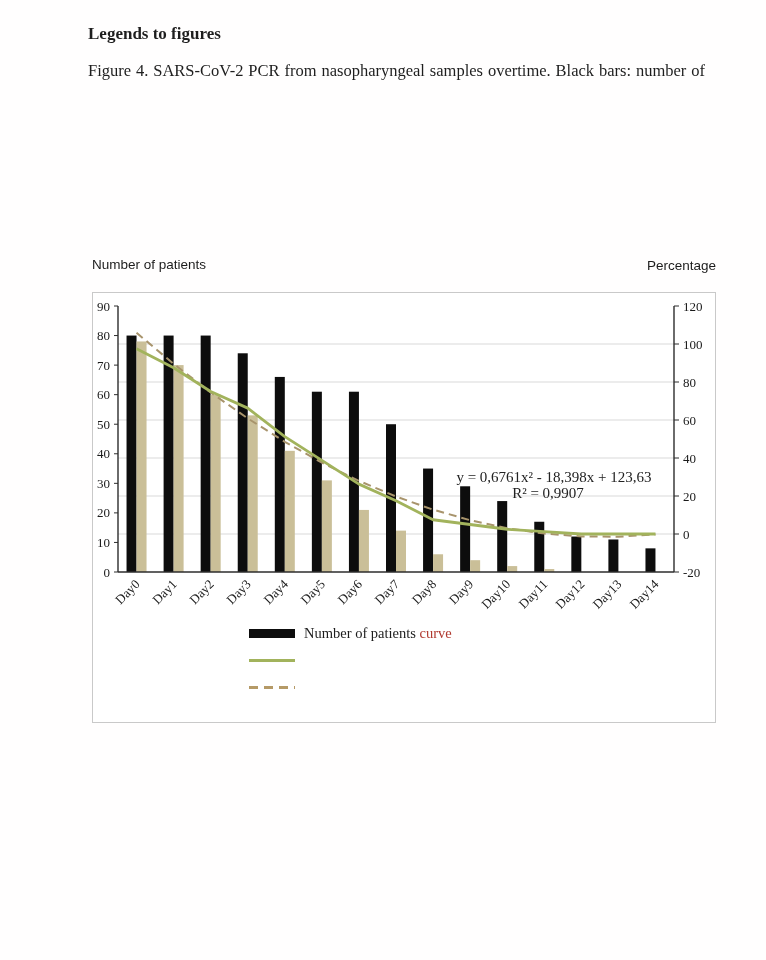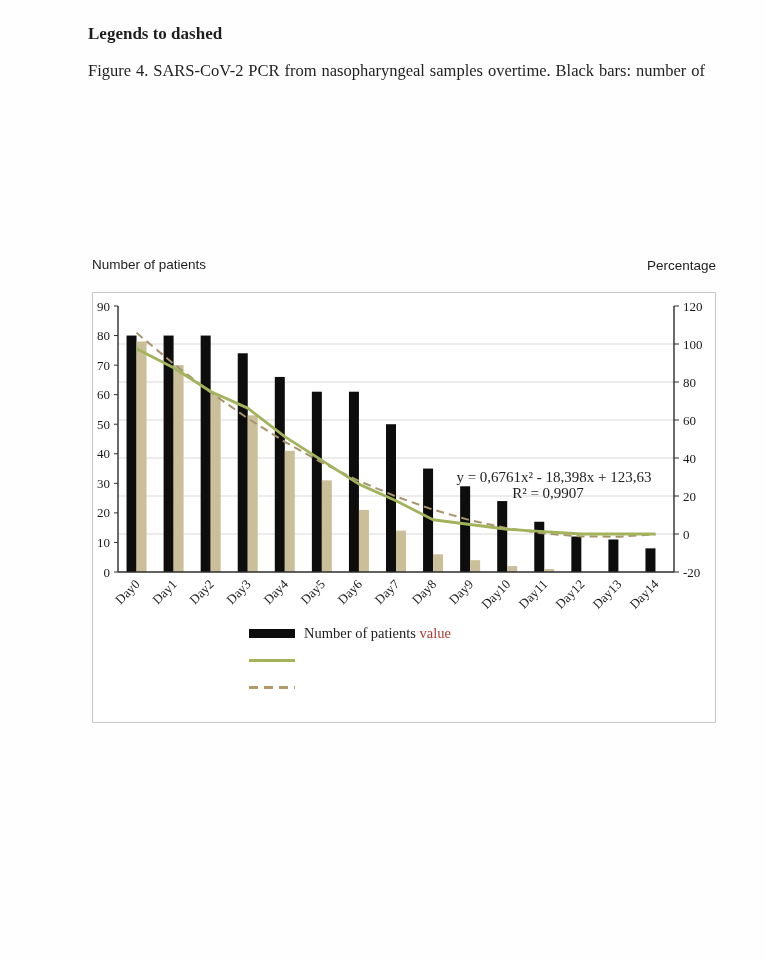--- a/index.html
+++ b/index.html
@@ -22,21 +22,21 @@
   .sw{flex:none;}
   .sw-bar{width:46px;height:9px;}
   .sw-line{width:46px;height:3px;}
   .sw-dash{width:46px;height:3px;}
 </style>
 </head>
 <body>
 
 <div class="page">
 
-  <div class="doc-heading">Legends to dashed</div>
+  <div class="doc-heading">Legends to figures</div>
 
   <div class="cap just" style="top:61px">Figure 4. SARS-CoV-2 PCR from nasopharyngeal samples overtime. Black bars: number of</div>
 
   <div class="axis-title" id="left-axis-title">Number of patients</div>
   <div class="axis-title" id="right-axis-title">Percentage</div>
 
   <div class="figure-box">
     <svg id="chart-svg" width="622" height="429" viewBox="0 0 622 429">
         <g>
           <line x1="25" x2="581" y1="241" y2="241" stroke="#d9d9d9" stroke-width="1"></line>
@@ -142,21 +142,21 @@
           <text x="566.4666666666667" y="292" text-anchor="end" transform="rotate(-45 566.4666666666667 292)">Day14</text>
         </g>
         <g>
           <text x="461" y="189" text-anchor="middle" class="eq">y = 0,6761x² - 18,398x + 123,63</text>
           <text x="455" y="205" text-anchor="middle" class="eq">R² = 0,9907</text>
         </g>
       </svg>
     <div class="legend" id="legend">
         <div class="legend-row">
           <span class="sw sw-bar" style="background: rgb(13, 13, 13);"></span>
-          <span class="legend-label"><span>Number of patients </span><span style="color: rgb(176, 57, 47);">value</span></span>
+          <span class="legend-label"><span>Number of patients </span><span style="color: rgb(176, 57, 47);">curve</span></span>
         </div>
         <div class="legend-row">
           <span class="sw sw-line" style="background: rgb(162, 179, 92);"></span>
         </div>
         <div class="legend-row">
           <span class="sw sw-dash" style="background: repeating-linear-gradient(90deg, rgb(181, 154, 103) 0px, rgb(181, 154, 103) 9px, transparent 9px, transparent 15px);"></span>
         </div>
       </div>
   </div>
 

